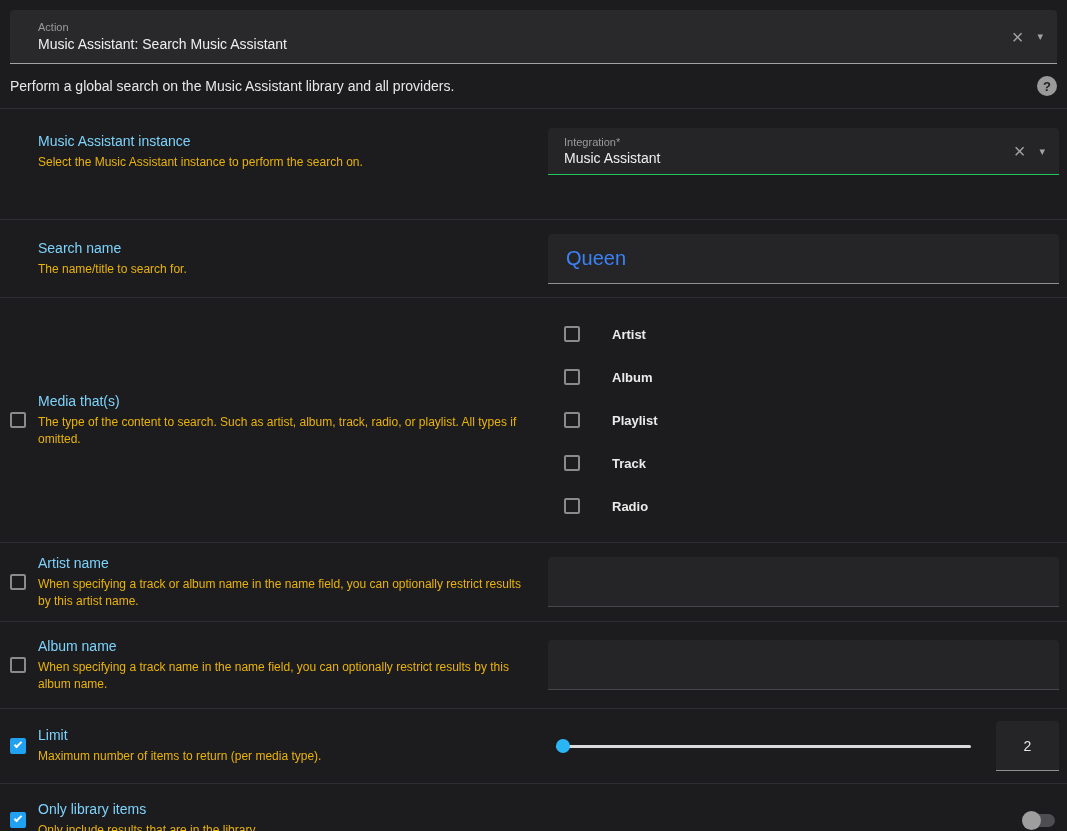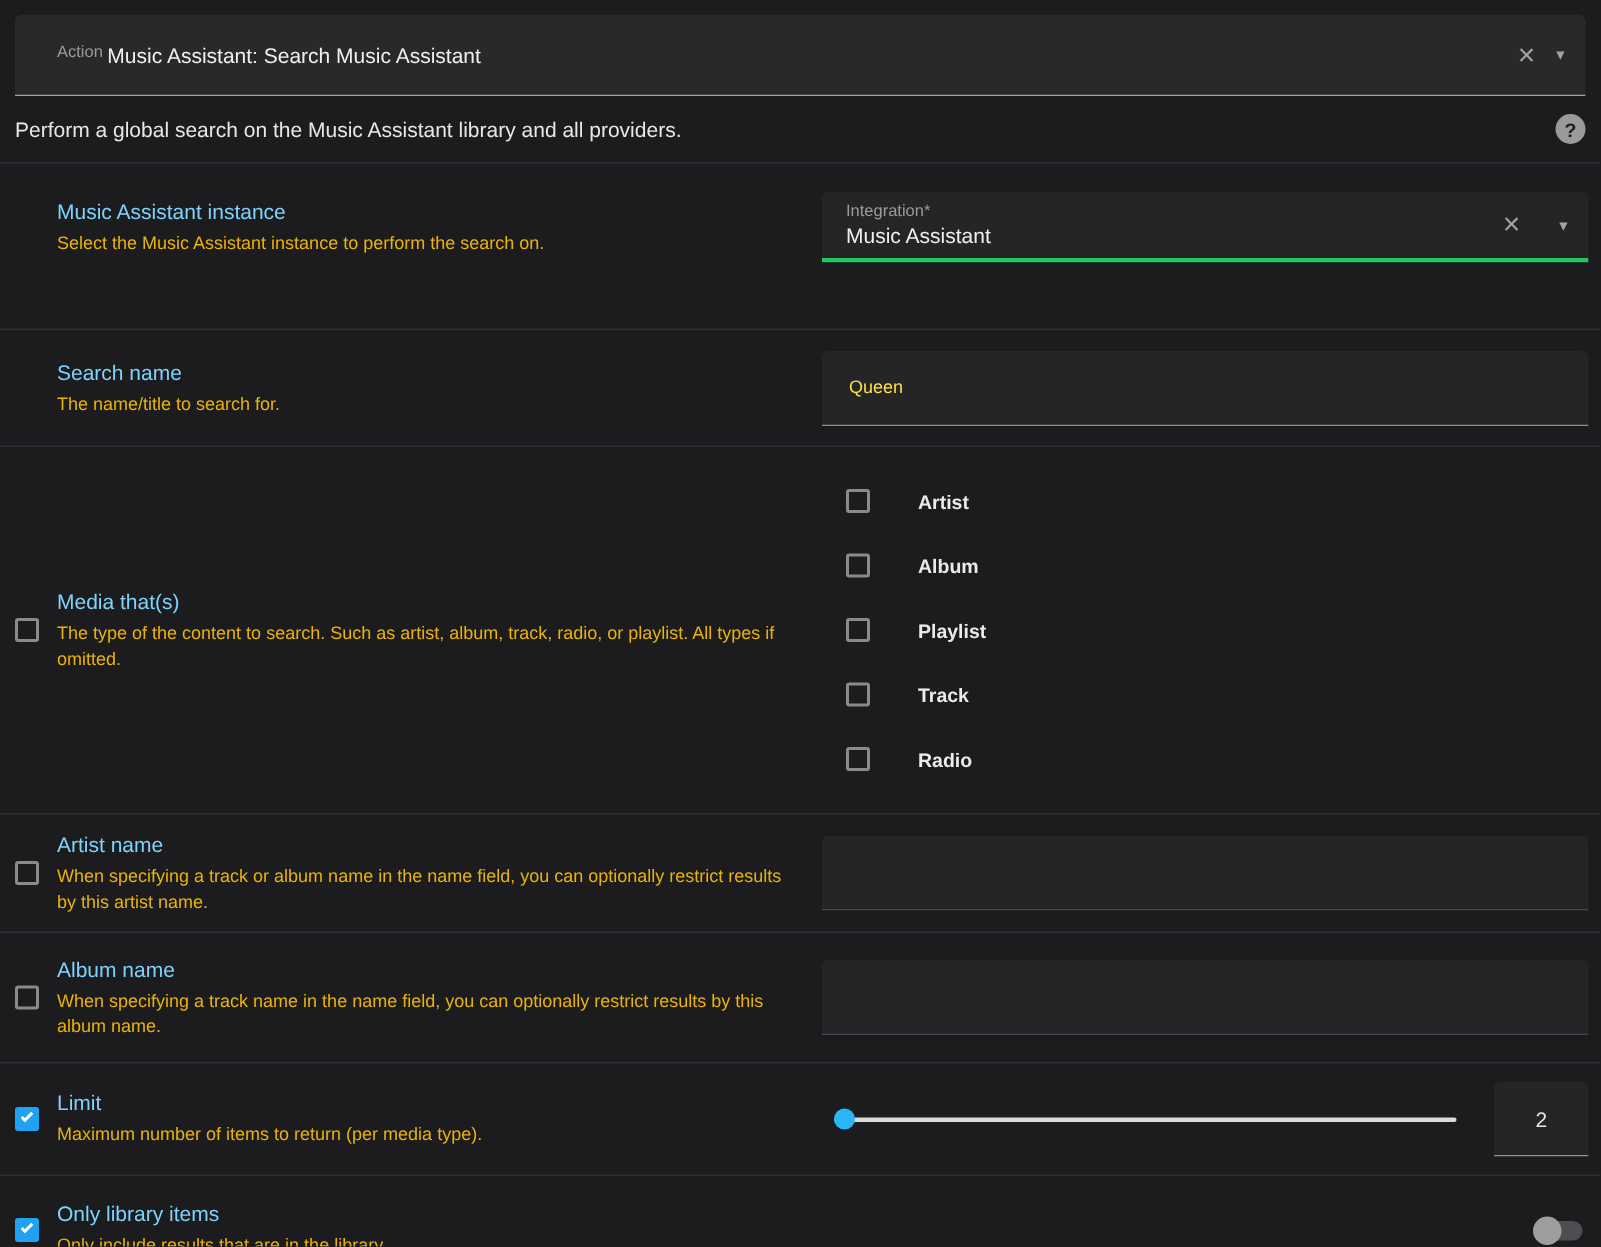--- a/index.html
+++ b/index.html
@@ -11,21 +11,21 @@
   }
   :root { --accent:#21a1f1; --thumb:#2ab5f5; }
 
   
   .action-picker {
     margin:10px 10px 0 10px; height:54px;
     background:#29292c; border-bottom:1px solid #a3a3a3;
     border-radius:4px 4px 0 0;
     display:flex; align-items:center; padding:0 14px 0 28px;
   }
-  .ap-text { flex:1; display:flex; flex-direction:row; gap:3px; }
+  .ap-text { flex:1; display:flex; flex-direction:column; gap:3px; }
   .ap-label { font-size:11px; color:#9b9b9b; }
   .ap-value { font-size:14px; color:#efefef; font-weight:500; }
   .icon-clear { color:#a2a2a2; font-size:20px; line-height:1; cursor:pointer; }
   .icon-arrow { color:#a2a2a2; font-size:11px; margin-left:14px; cursor:pointer; }
 
   
   .description-row { height:44px; display:flex; align-items:center; padding:0 10px; }
   .description-text { flex:1; font-size:14px; font-weight:500; color:#e7e7e7; }
   .help-icon {
     width:20px; height:20px; border-radius:50%; background:#9a9a9a; color:#1c1c1e;
@@ -57,27 +57,26 @@
   .checkbox.checked .check-icon { display:block; }
 
   
   .textfield {
     flex:1; height:50px; background:#252528; border-bottom:1px solid #8f8f8f;
     border-radius:4px 4px 0 0; display:flex; align-items:center; padding:0 16px;
   }
   .textfield.empty { border-bottom-color:#48484c; }
   .textfield input {
     width:100%; background:transparent; border:none; outline:none;
-    color:#fde047; font-size:12px; font-family:inherit;
+    color:#3b82f6; font-size:20px; font-family:inherit;
   }
   .selectfield {
-    flex:1; height:47px; background:#252528; border-bottom:3px solid #22c55e;
+    flex:1; height:47px; background:#252528; border-bottom:1px solid #22c55e;
     border-radius:4px 4px 0 0; display:flex; align-items:center; padding:0 14px 0 16px;
     cursor:pointer;
-    gap:12px;
   }
   .sf-text { flex:1; display:flex; flex-direction:column; gap:2px; }
 
   
   .options-col { display:flex; flex-direction:column; padding-left:16px; }
   .option-row { height:43px; display:flex; align-items:center; cursor:pointer; }
   .option-label { margin-left:32px; font-size:13px; font-weight:700; color:#ebebeb; }
 
   
   .slider { flex:1; position:relative; height:16px; margin:0 25px 0 8px; cursor:pointer; }

